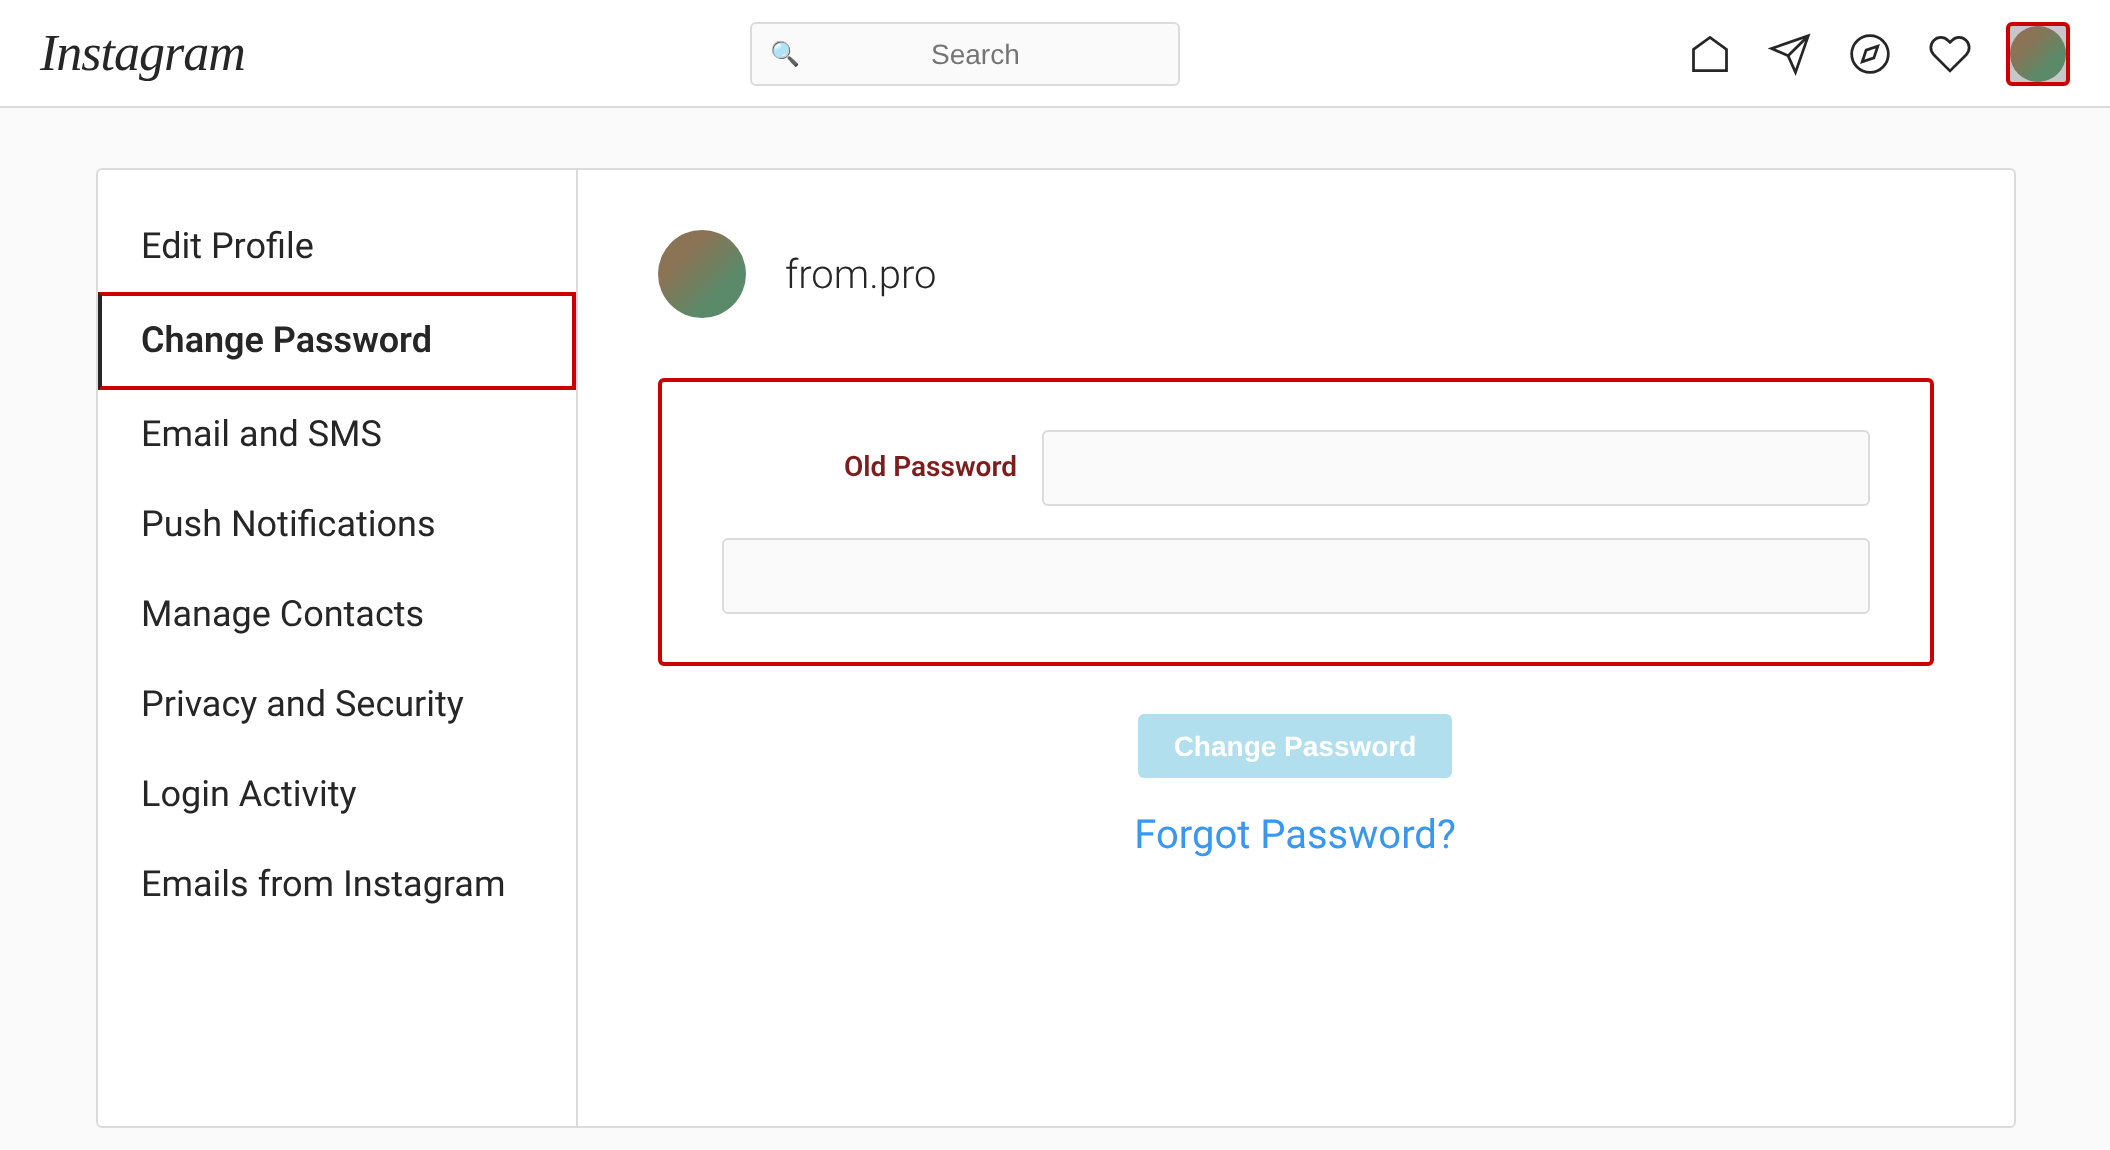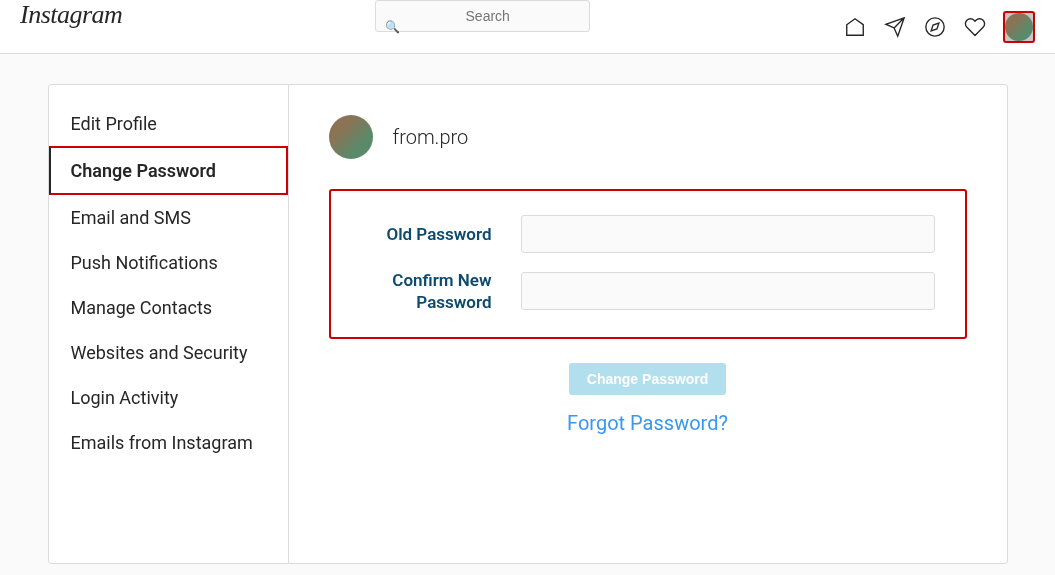--- a/index.html
+++ b/index.html
@@ -9,20 +9,21 @@
       color: #262626;
       font-size: 14px;
     }
 
     
     .header {
       background: #fff;
       border-bottom: 1px solid #dbdbdb;
       height: 54px;
       display: flex;
+      align-items: center;
       justify-content: space-between;
       padding: 0 20px;
       position: sticky;
       top: 0;
       z-index: 10;
     }
     .header-logo {
       font-family: 'Palatino Linotype', Georgia, serif;
       font-size: 26px;
       font-style: italic;
@@ -156,24 +157,24 @@
       display: flex;
       align-items: center;
       margin-bottom: 16px;
     }
     .form-row:last-child {
       margin-bottom: 0;
     }
     .form-label {
       width: 160px;
       text-align: right;
-      font-size: 17px;
+      font-size: 14px;
       font-weight: 600;
-      color: #0c4a6e;
-      padding-right: 29px;
+      color: #7f1d1d;
+      padding-right: 12px;
       flex-shrink: 0;
     }
     .form-input {
       flex: 1;
       height: 38px;
       border: 1px solid #dbdbdb;
       border-radius: 3px;
       background: #fafafa;
       padding: 0 12px;
       font-size: 14px;
@@ -259,21 +260,21 @@
     <div class="sidebar-item">
       <span>Email and SMS</span>
     </div>
     <div class="sidebar-item">
       <span>Push Notifications</span>
     </div>
     <div class="sidebar-item">
       <span>Manage Contacts</span>
     </div>
     <div class="sidebar-item">
-      <span>Websites and Security</span>
+      <span>Privacy and Security</span>
     </div>
     <div class="sidebar-item">
       <span>Login Activity</span>
     </div>
     <div class="sidebar-item">
       <span>Emails from Instagram</span>
     </div>
   </nav>
 
   <main class="main-content">
@@ -285,21 +286,20 @@
 
     <div class="form-box">
 
       <div class="form-row">
         <label class="form-label">Old Password</label>
         <input class="form-input" type="password" style="">
       </div>
 
 
       <div class="form-row">
-        <label class="form-label" style="line-height: 1.3;">Confirm New Password</label>
         <input class="form-input" type="password" style="">
       </div>
     </div>
 
     <button class="btn-change-password">Change Password</button>
 
     <a class="forgot-password">Forgot Password?</a>
   </main>
 </div>
 

